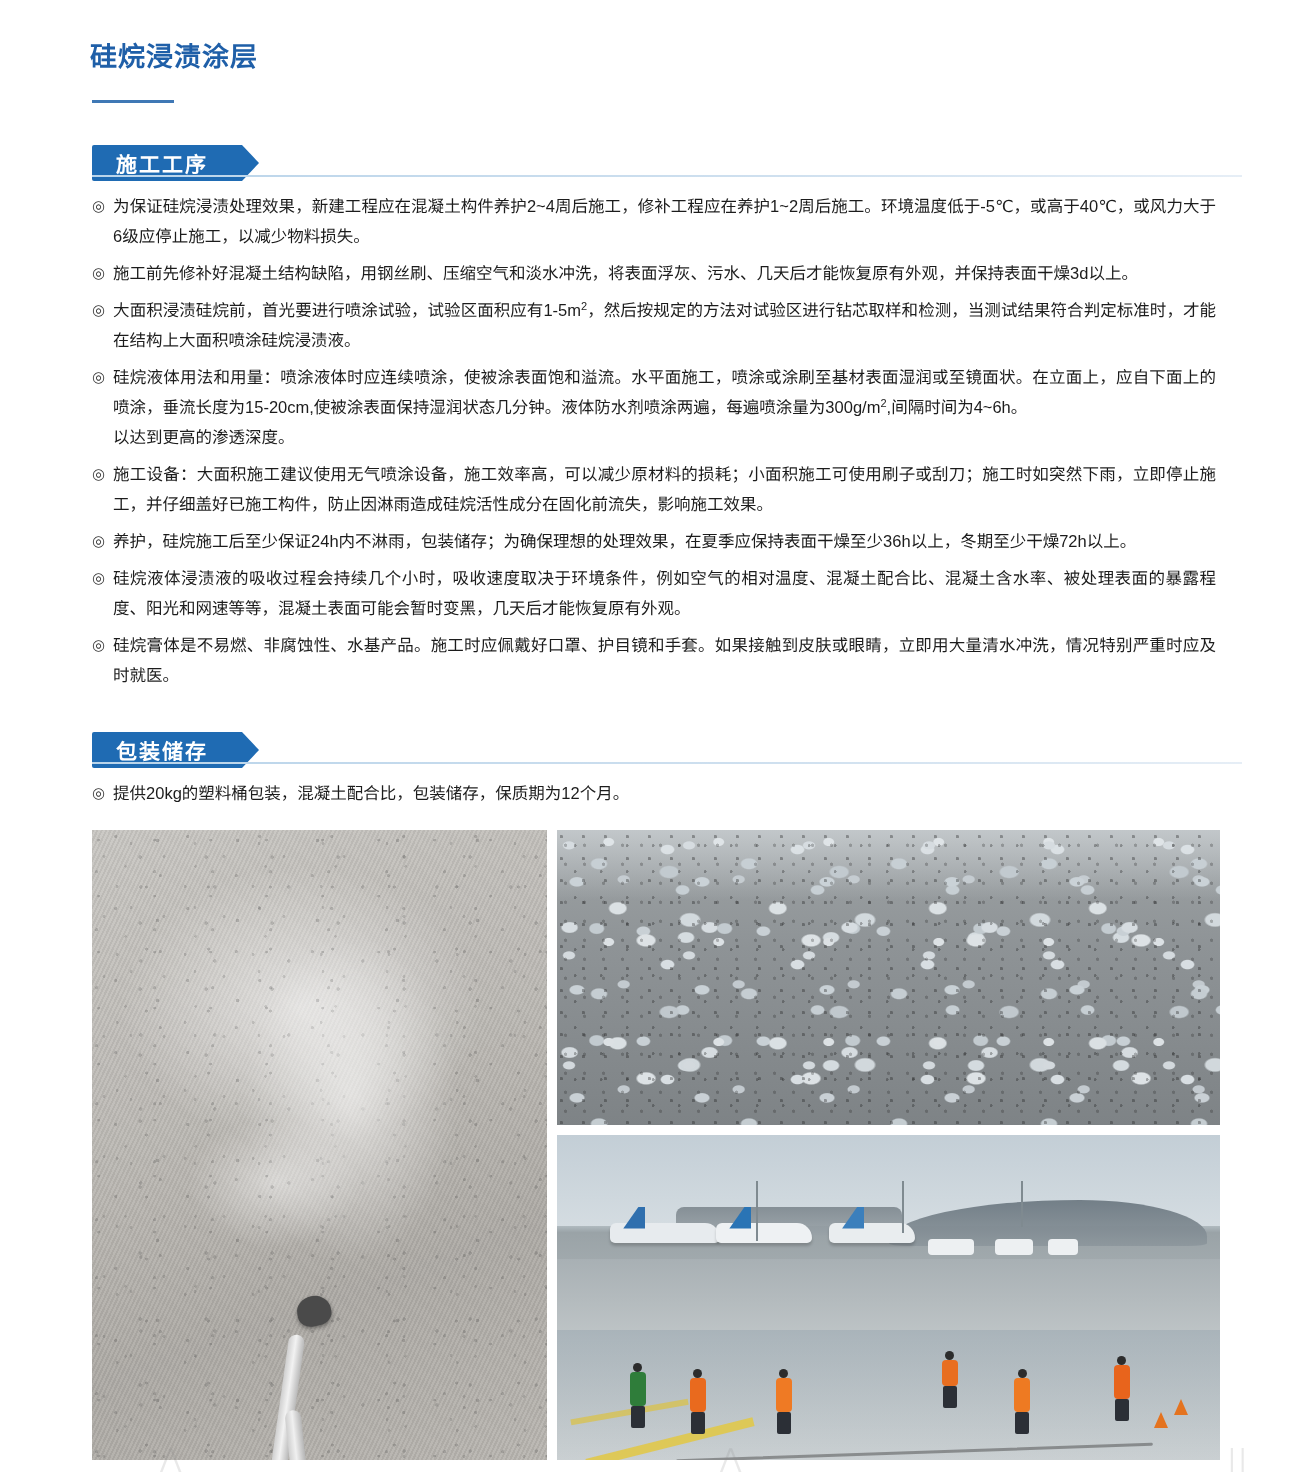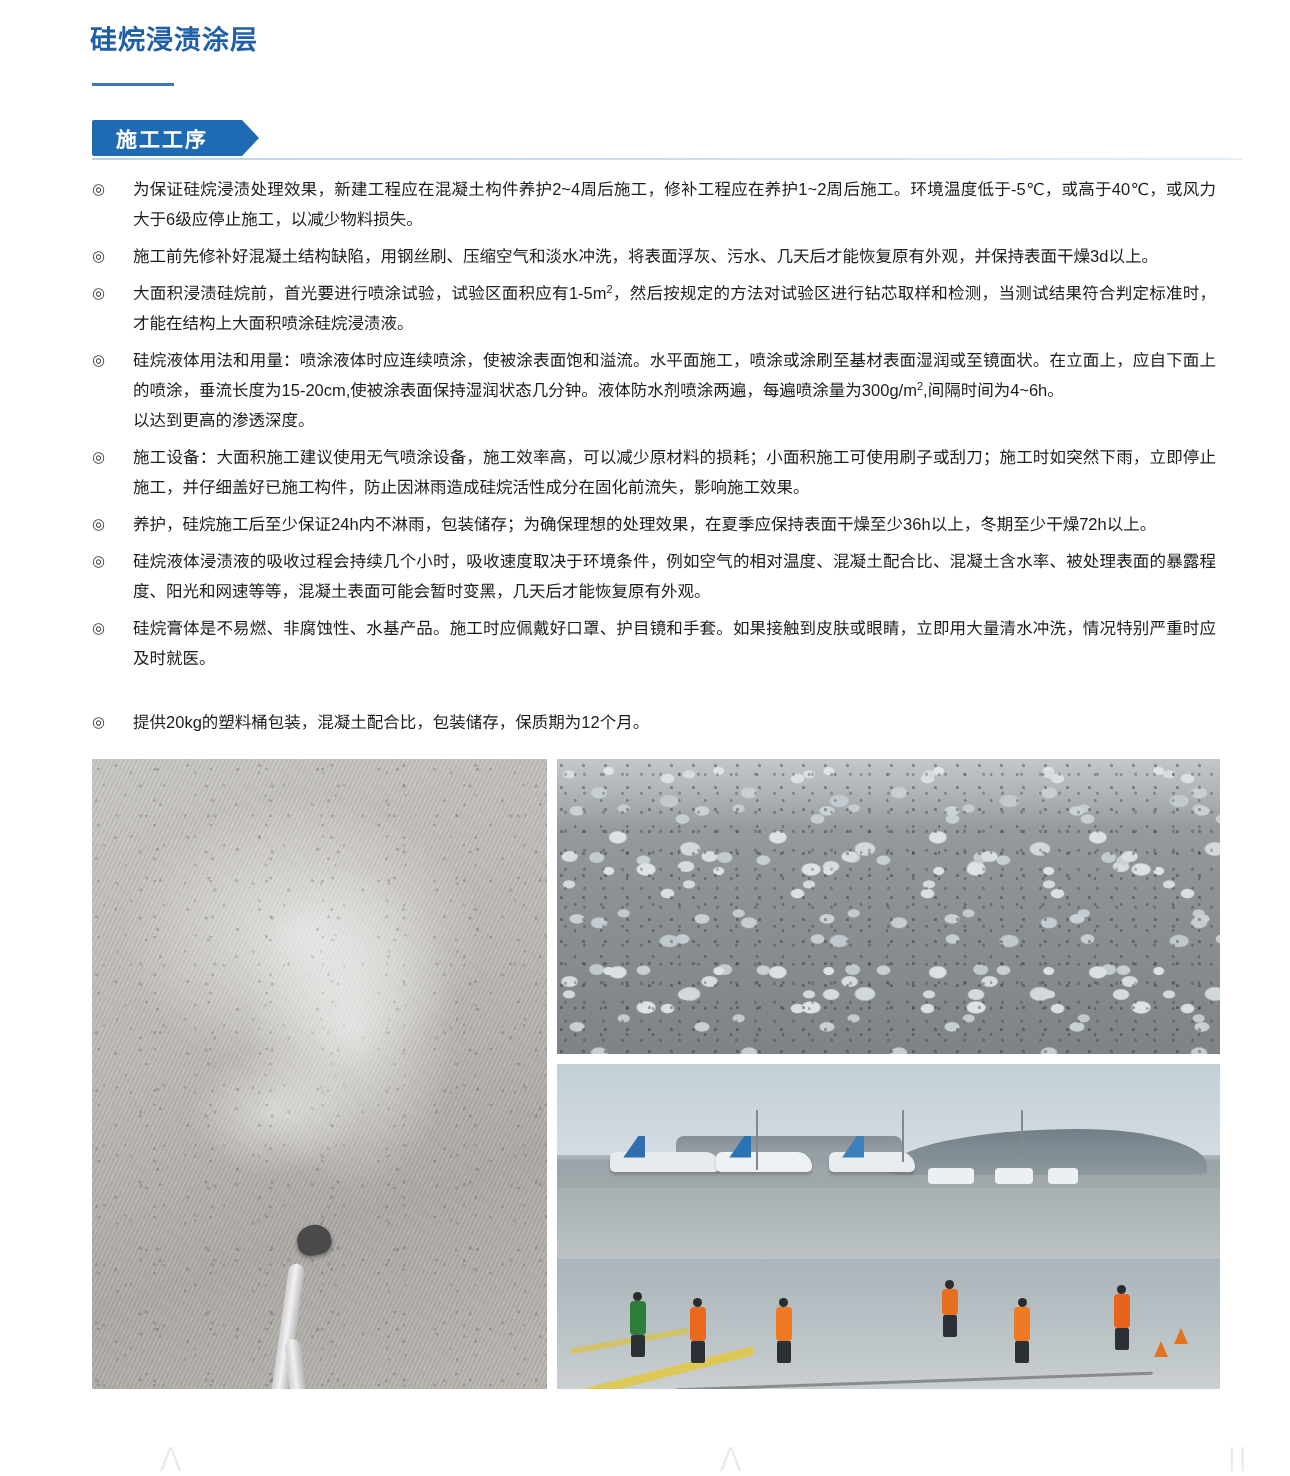--- a/index.html
+++ b/index.html
@@ -13,21 +13,21 @@
     font-family: "Liberation Sans", "DejaVu Sans", sans-serif;
     color: #1a1a1a;
     position: relative;
     overflow: hidden;
   }
   .page {
     width: 1290px;
     min-height: 1476px;
     position: relative;
     box-sizing: border-box;
-    padding: 0 70px;
+    padding: 17px 70px;
   }
 
   
   .doc-title {
     font-size: 27px;
     font-weight: bold;
     color: #1f5fa8;
     letter-spacing: 1px;
     padding-top: 18px;
     margin: 0 0 0 20px;
@@ -44,21 +44,21 @@
     margin-top: 34px;
   }
   .section-head {
     position: relative;
     height: 40px;
     margin-left: 22px;
   }
   .ribbon {
     position: absolute;
     left: 0;
-    top: 0;
+    top: 8px;
     height: 36px;
     min-width: 150px;
     background: #1f6bb3;
     display: flex;
     align-items: center;
     padding: 0 30px 0 24px;
     box-sizing: border-box;
     color: #ffffff;
     font-size: 21px;
     font-weight: bold;
@@ -103,21 +103,20 @@
     margin-right: 8px;
     user-select: none;
   }
   .ptext {
     flex: 1 1 auto;
     font-size: 16.5px;
     line-height: 30px;
     color: #1c1c1c;
     text-align: justify;
     white-space: pre-wrap;
-    margin-left: 20px;
   }
   .ptext sup {
     font-size: 11px;
     vertical-align: super;
     line-height: 0;
   }
 
   
   .gallery {
     margin: 22px 0 0 22px;
@@ -446,20 +445,24 @@
         <span class="ptext">硅烷液体浸渍液的吸收过程会持续几个小时，吸收速度取决于环境条件，例如空气的相对温度、混凝土配合比、混凝土含水率、被处理表面的暴露程度、阳光和网速等等，混凝土表面可能会暂时变黑，几天后才能恢复原有外观。</span>
       </div>
       <div class="para">
         <span class="bullet">◎</span>
         <span class="ptext">硅烷膏体是不易燃、非腐蚀性、水基产品。施工时应佩戴好口罩、护目镜和手套。如果接触到皮肤或眼睛，立即用大量清水冲洗，情况特别严重时应及时就医。</span>
       </div>
     </div>
   </div>
 
   <div class="section">
+    <div class="section-head">
+      <div class="ribbon">包装储存</div>
+      <div class="head-rule"></div>
+    </div>
     <div class="body-list">
       <div class="para">
         <span class="bullet">◎</span>
         <span class="ptext">提供20kg的塑料桶包装，混凝土配合比，包装储存，保质期为12个月。</span>
       </div>
     </div>
   </div>
 
   <div class="gallery">
     <div class="gal-left">

